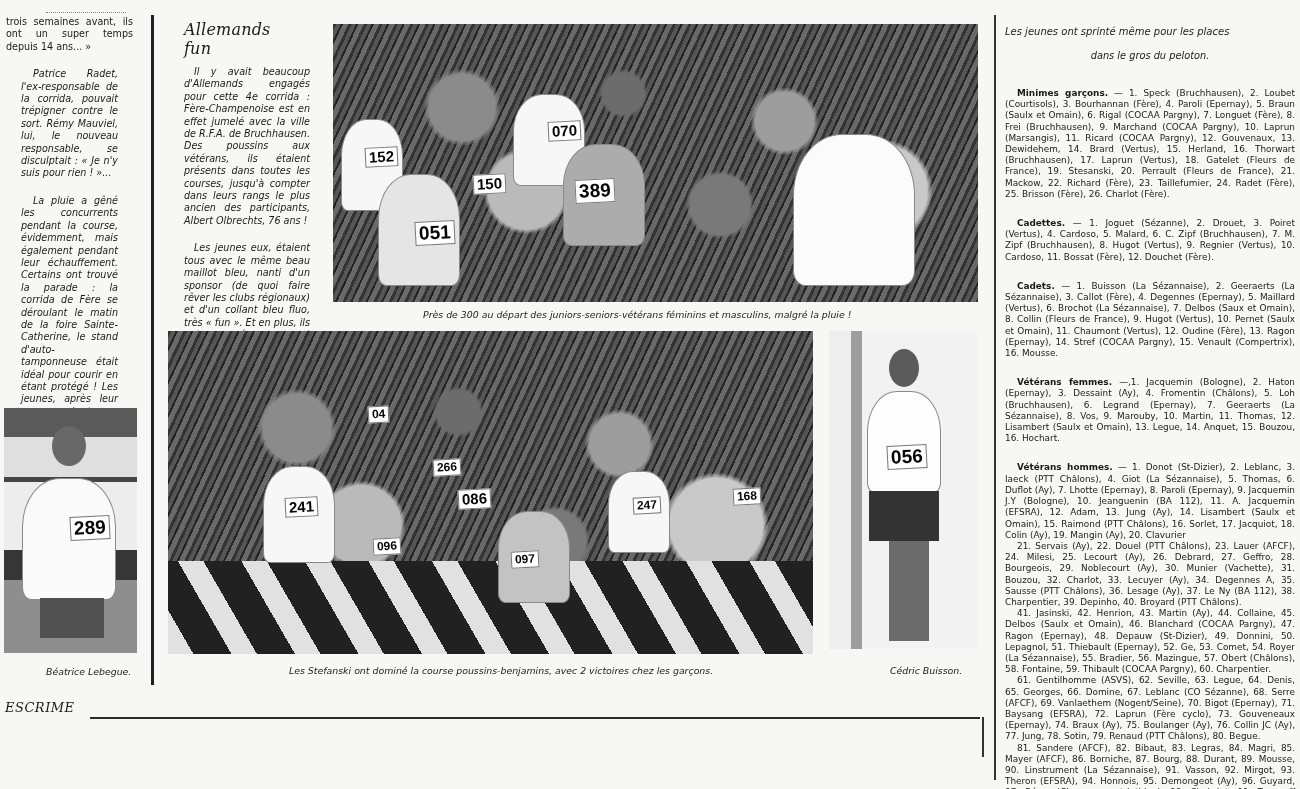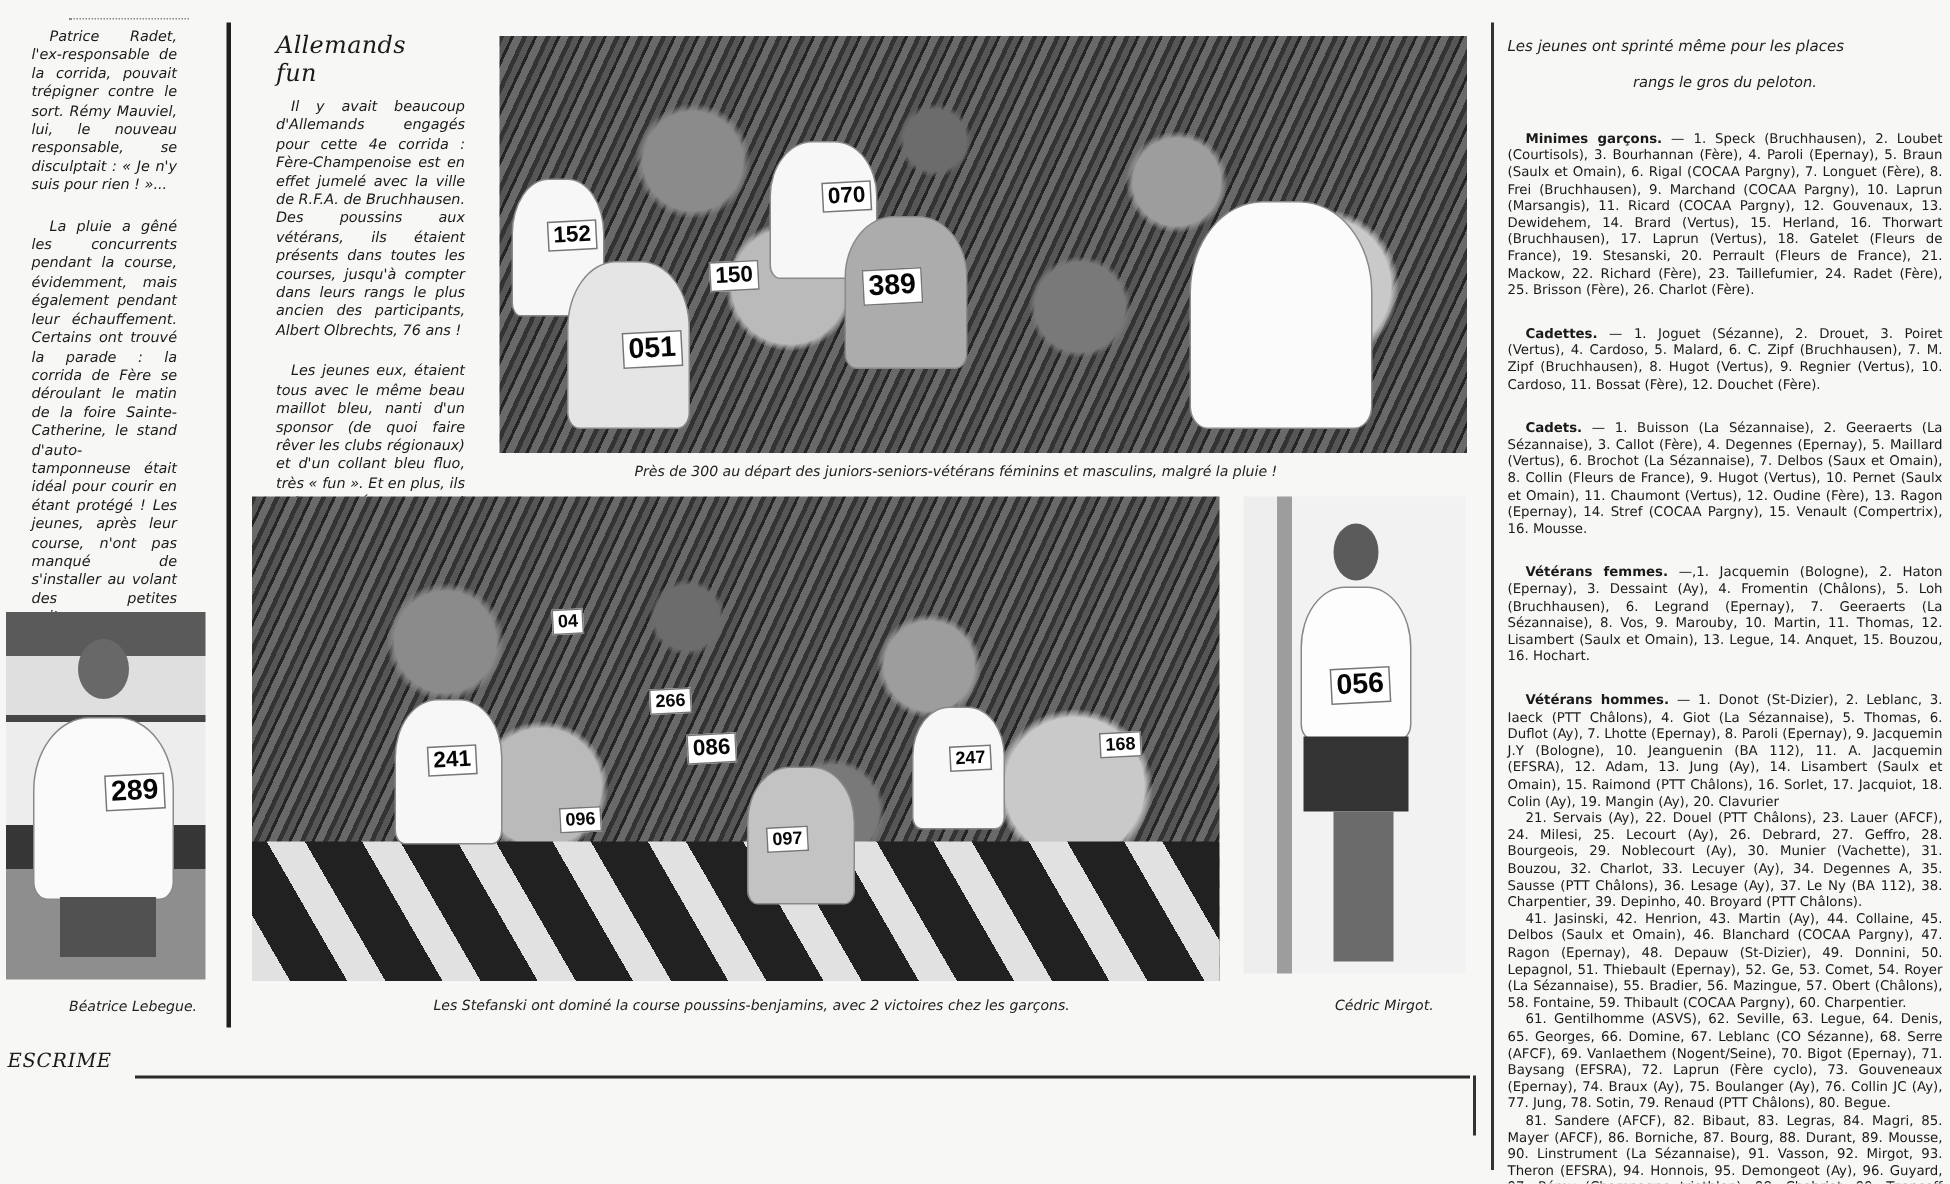--- a/index.html
+++ b/index.html
@@ -69,20 +69,21 @@
       font-family: "DejaVu Serif", "Liberation Serif", serif;
       font-style: italic; font-size: 13px; letter-spacing: 0.5px;
     }
     .hrule { position: absolute; height: 2px; background: #2a2a2a; }
   </style>
 </head>
 <body>
 
 <div class="abs" style="left:6px; top:4px; width:127px;">
   <div class="abs" style="left:40px; top:8px; width:80px; height:3px; border-top:1px dotted #888;"></div>
+  <p class="body-text" style="margin-top:12px;">trois semaines avant, ils ont un super temps depuis 14 ans... »</p>
   <p class="body-text italic para">Patrice Radet, l'ex-responsable de la corrida, pouvait trépigner contre le sort. Rémy Mauviel, lui, le nouveau responsable, se disculptait : « Je n'y suis pour rien ! »...</p>
   <p class="body-text italic para" style="margin-top:6px;">La pluie a gêné les concurrents pendant la course, évidemment, mais également pendant leur échauffement. Certains ont trouvé la parade : la corrida de Fère se déroulant le matin de la foire Sainte-Catherine, le stand d'auto-tamponneuse était idéal pour courir en étant protégé ! Les jeunes, après leur course, n'ont pas manqué de s'installer au volant des petites voitures, en attendant d'en faire pour de vrai l'après-midi.</p>
 </div>
 
 <div class="photo light" style="left:4px; top:408px; width:133px; height:245px;">
   <div class="head" style="left:48px; top:18px; width:34px; height:40px; background:#6a6a6a;"></div>
   <div class="figure" style="left:18px; top:70px; width:92px; height:120px; background:#efefef;"></div>
   <div class="bib lg" style="left:66px; top:108px;">289</div>
   <div class="abs" style="left:36px; top:190px; width:64px; height:40px; background:#555;"></div>
 </div>
@@ -129,31 +130,31 @@
 </div>
 <div class="caption" style="left:289px; top:665px;">Les Stefanski ont dominé la course poussins-benjamins, avec 2 victoires chez les garçons.</div>
 
 <div class="photo light right" style="left:829px; top:331px; width:148px; height:318px;">
   <div class="head" style="left:60px; top:18px; width:30px; height:38px; background:#5e5e5e;"></div>
   <div class="figure" style="left:38px; top:60px; width:72px; height:100px; background:#f2f2f2;"></div>
   <div class="abs" style="left:40px; top:160px; width:70px; height:50px; background:#3a3a3a;"></div>
   <div class="abs" style="left:60px; top:210px; width:40px; height:100px; background:#6d6d6d;"></div>
   <div class="bib lg" style="left:58px; top:114px;">056</div>
 </div>
-<div class="caption" style="left:890px; top:665px;">Cédric Mirgot.</div>
+<div class="caption" style="left:890px; top:665px;">Cédric Buisson.</div>
 
 <div class="abs section-title" style="left:5px; top:700px;">ESCRIME</div>
 <div class="hrule" style="left:90px; top:717px; width:890px;"></div>
 <div class="vrule thin" style="left:982px; top:717px; height:40px;"></div>
 
 <div class="vrule thin" style="left:994px; top:15px; height:765px;"></div>
 
 <div class="abs results" style="left:1005px; top:26px; width:290px;">
   <div class="caption" style="position:static; text-align:left; font-size:10px; margin-bottom:12px;">Les jeunes ont sprinté même pour les places</div>
-  <div class="caption" style="position:static; text-align:center; font-size:9.8px; margin-bottom:26px;">rangs le gros du peloton.</div>
+  <div class="caption" style="position:static; text-align:center; font-size:9.8px; margin-bottom:26px;">dans le gros du peloton.</div>
 
   <p class="body-text">
     <b>Minimes garçons.</b>
     <span>— 1. Speck (Bruchhausen), 2. Loubet (Courtisols), 3. Bourhannan (Fère), 4. Paroli (Epernay), 5. Braun (Saulx et Omain), 6. Rigal (COCAA Pargny), 7. Longuet (Fère), 8. Frei (Bruchhausen), 9. Marchand (COCAA Pargny), 10. Laprun (Marsangis), 11. Ricard (COCAA Pargny), 12. Gouvenaux, 13. Dewidehem, 14. Brard (Vertus), 15. Herland, 16. Thorwart (Bruchhausen), 17. Laprun (Vertus), 18. Gatelet (Fleurs de France), 19. Stesanski, 20. Perrault (Fleurs de France), 21. Mackow, 22. Richard (Fère), 23. Taillefumier, 24. Radet (Fère), 25. Brisson (Fère), 26. Charlot (Fère).</span>
   </p>
 
   <p class="body-text sec">
     <b>Cadettes.</b>
     <span>— 1. Joguet (Sézanne), 2. Drouet, 3. Poiret (Vertus), 4. Cardoso, 5. Malard, 6. C. Zipf (Bruchhausen), 7. M. Zipf (Bruchhausen), 8. Hugot (Vertus), 9. Regnier (Vertus), 10. Cardoso, 11. Bossat (Fère), 12. Douchet (Fère).</span>
   </p>

